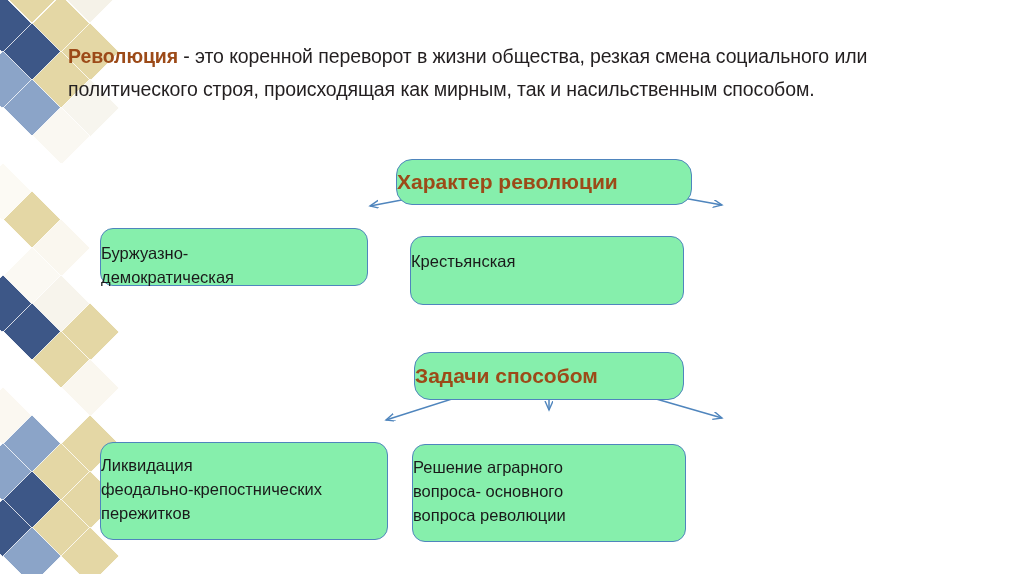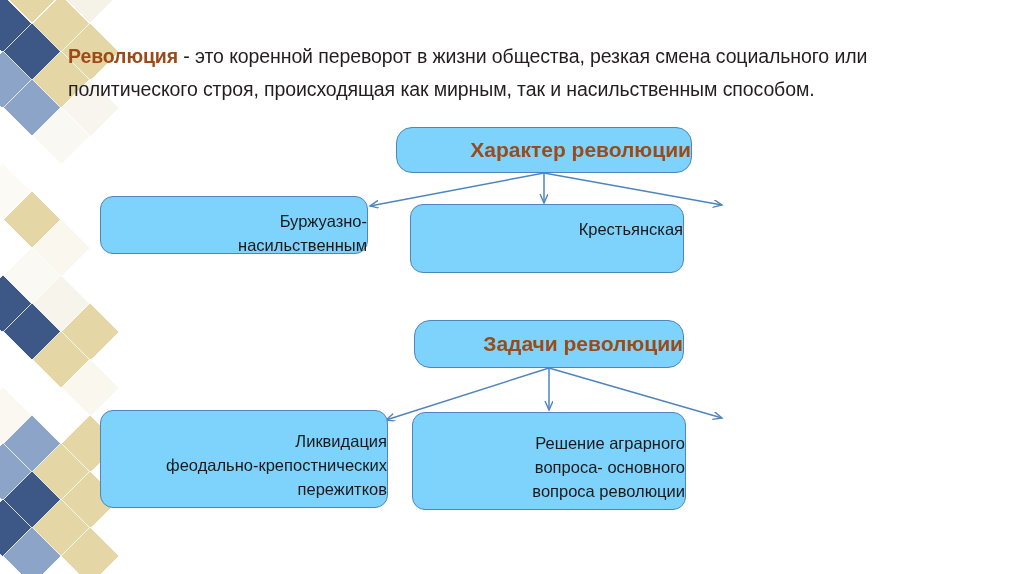--- a/index.html
+++ b/index.html
@@ -41,25 +41,26 @@
     font-weight: bold;
     color: #9c4a18;
   }
 
   
   .node {
     position: absolute;
     box-sizing: border-box;
     border: 1.6px solid #4f85bd;
     border-radius: 13px;
-    background: #7dd3fc;
+    background: #86efac;
     display: flex;
     justify-content: center;
     color: #1a1a1a;
-    text-align: right;
+    text-align: left;
+    margin-top: 32px;
   }
   .node .txt {
     display: block;
     width: 100%;
     white-space: pre-line;
   }
 
   .node.head {
     align-items: center;
     border-radius: 16px;
@@ -73,21 +74,21 @@
 
   .node.leaf .txt {
     font-size: 16.5px;
     line-height: 24px;
   }
   .node.leaf {
     align-items: flex-start;
     padding-top: 12px;
   }
   .node.leaf.mid3 {
-    padding-top: 18px;
+    padding-top: 10px;
   }
 
   
   svg.links {
     position: absolute;
     left: 0;
     top: 0;
     width: 1024px;
     height: 574px;
     overflow: visible;
@@ -157,28 +158,28 @@
       <line x1="549" y1="368" x2="386" y2="420" stroke="#4f85bd" stroke-width="1.5" marker-end="url(#ah)"></line>
       <line x1="549" y1="368" x2="549" y2="410" stroke="#4f85bd" stroke-width="1.5" marker-end="url(#ah)"></line>
       <line x1="549" y1="368" x2="722" y2="418" stroke="#4f85bd" stroke-width="1.5" marker-end="url(#ah)"></line>
     </svg>
 
   <div class="node head" style="left: 396px; top: 127px; width: 296px; height: 46px;">
     <span class="txt">Характер революции</span>
   </div>
   <div class="node leaf" style="left: 100px; top: 196px; width: 268px; height: 58px;">
     <span class="txt">Буржуазно-
-насильственным</span>
+демократическая</span>
   </div>
   <div class="node leaf" style="left: 410px; top: 204px; width: 274px; height: 69px;">
     <span class="txt">Крестьянская</span>
   </div>
 
   <div class="node head" style="left: 414px; top: 320px; width: 270px; height: 48px;">
-    <span class="txt">Задачи революции</span>
+    <span class="txt">Задачи способом</span>
   </div>
   <div class="node leaf mid3" style="left: 100px; top: 410px; width: 288px; height: 98px;">
     <span class="txt">Ликвидация
 феодально-крепостнических
 пережитков</span>
   </div>
   <div class="node leaf mid3" style="left: 412px; top: 412px; width: 274px; height: 98px;">
     <span class="txt">Решение аграрного
 вопроса- основного
 вопроса революции</span>

